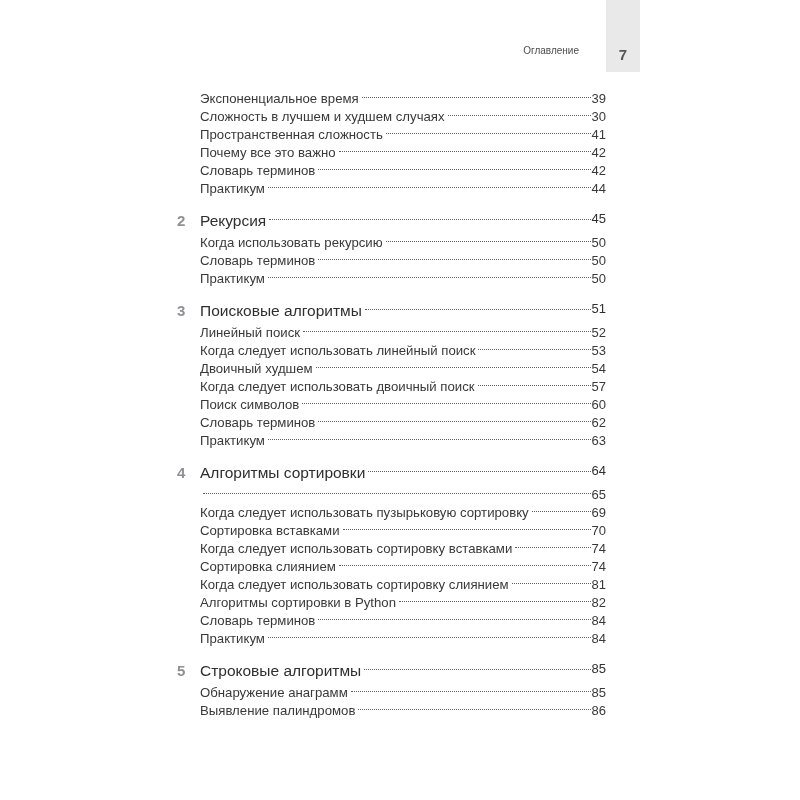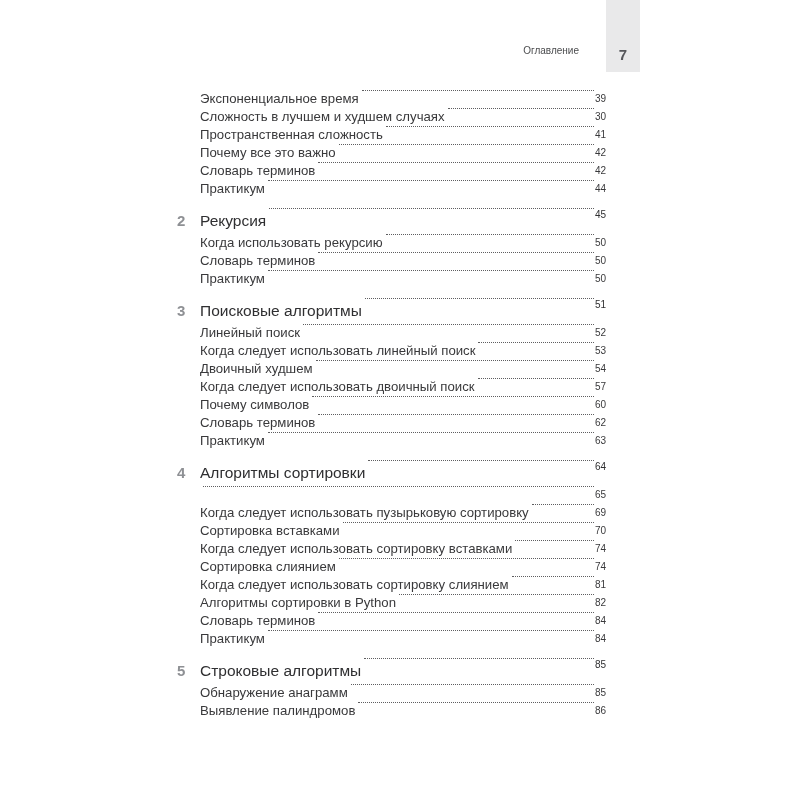--- a/index.html
+++ b/index.html
@@ -24,37 +24,37 @@
   .page-tab .pagefolio {
     font-size: 15px; font-weight: bold; color: #56575b;
     padding-bottom: 9px;
   }
   .toc {
     position: absolute; left: 200px; top: 90px; width: 406px;
     color: #39393b;
   }
   .section { margin-top: 10px; }
   .section:first-child { margin-top: 0; }
-  .row { display: flex; align-items: flex-start; }
+  .row { display: flex; align-items: center; }
   .entry-row { font-size: 13.2px; line-height: 18px; height: 18px; }
   .chapter-row {
     font-size: 15.5px; line-height: 26px; height: 26px;
     position: relative; color: #2f2f31;
   }
   .chapnum {
     position: absolute; left: -23px; bottom: 0;
     font-weight: bold; color: #8e9094; font-size: 15px; line-height: 26px;
   }
   .label { white-space: nowrap; }
   .leader {
     flex: 1 1 auto; min-width: 8px; height: 0;
     border-bottom: 1.8px dotted #5e5e60;
     margin: 0 1px 4px 3px;
   }
-  .pagenum { font-size: 10px; line-height: 18px; white-space: nowrap; }
+  .pagenum { font-size: 13px; line-height: 18px; white-space: nowrap; }
   .chapter-row .pagenum { margin-bottom: 4px; line-height: 14px; }
 </style>
 </head>
 <body>
 
 <div class="page">
 
   <div class="running-head">
     <span>Оглавление</span>
   </div>
@@ -140,21 +140,21 @@
           <span class="label">Двоичный худшем</span>
           <span class="leader"></span>
           <span class="pagenum">54</span>
         </div>
         <div class="row entry-row">
           <span class="label">Когда следует использовать двоичный поиск</span>
           <span class="leader"></span>
           <span class="pagenum">57</span>
         </div>
         <div class="row entry-row">
-          <span class="label">Почему символов</span>
+          <span class="label">Поиск символов</span>
           <span class="leader"></span>
           <span class="pagenum">60</span>
         </div>
         <div class="row entry-row">
           <span class="label">Словарь терминов</span>
           <span class="leader"></span>
           <span class="pagenum">62</span>
         </div>
         <div class="row entry-row">
           <span class="label">Практикум</span>

